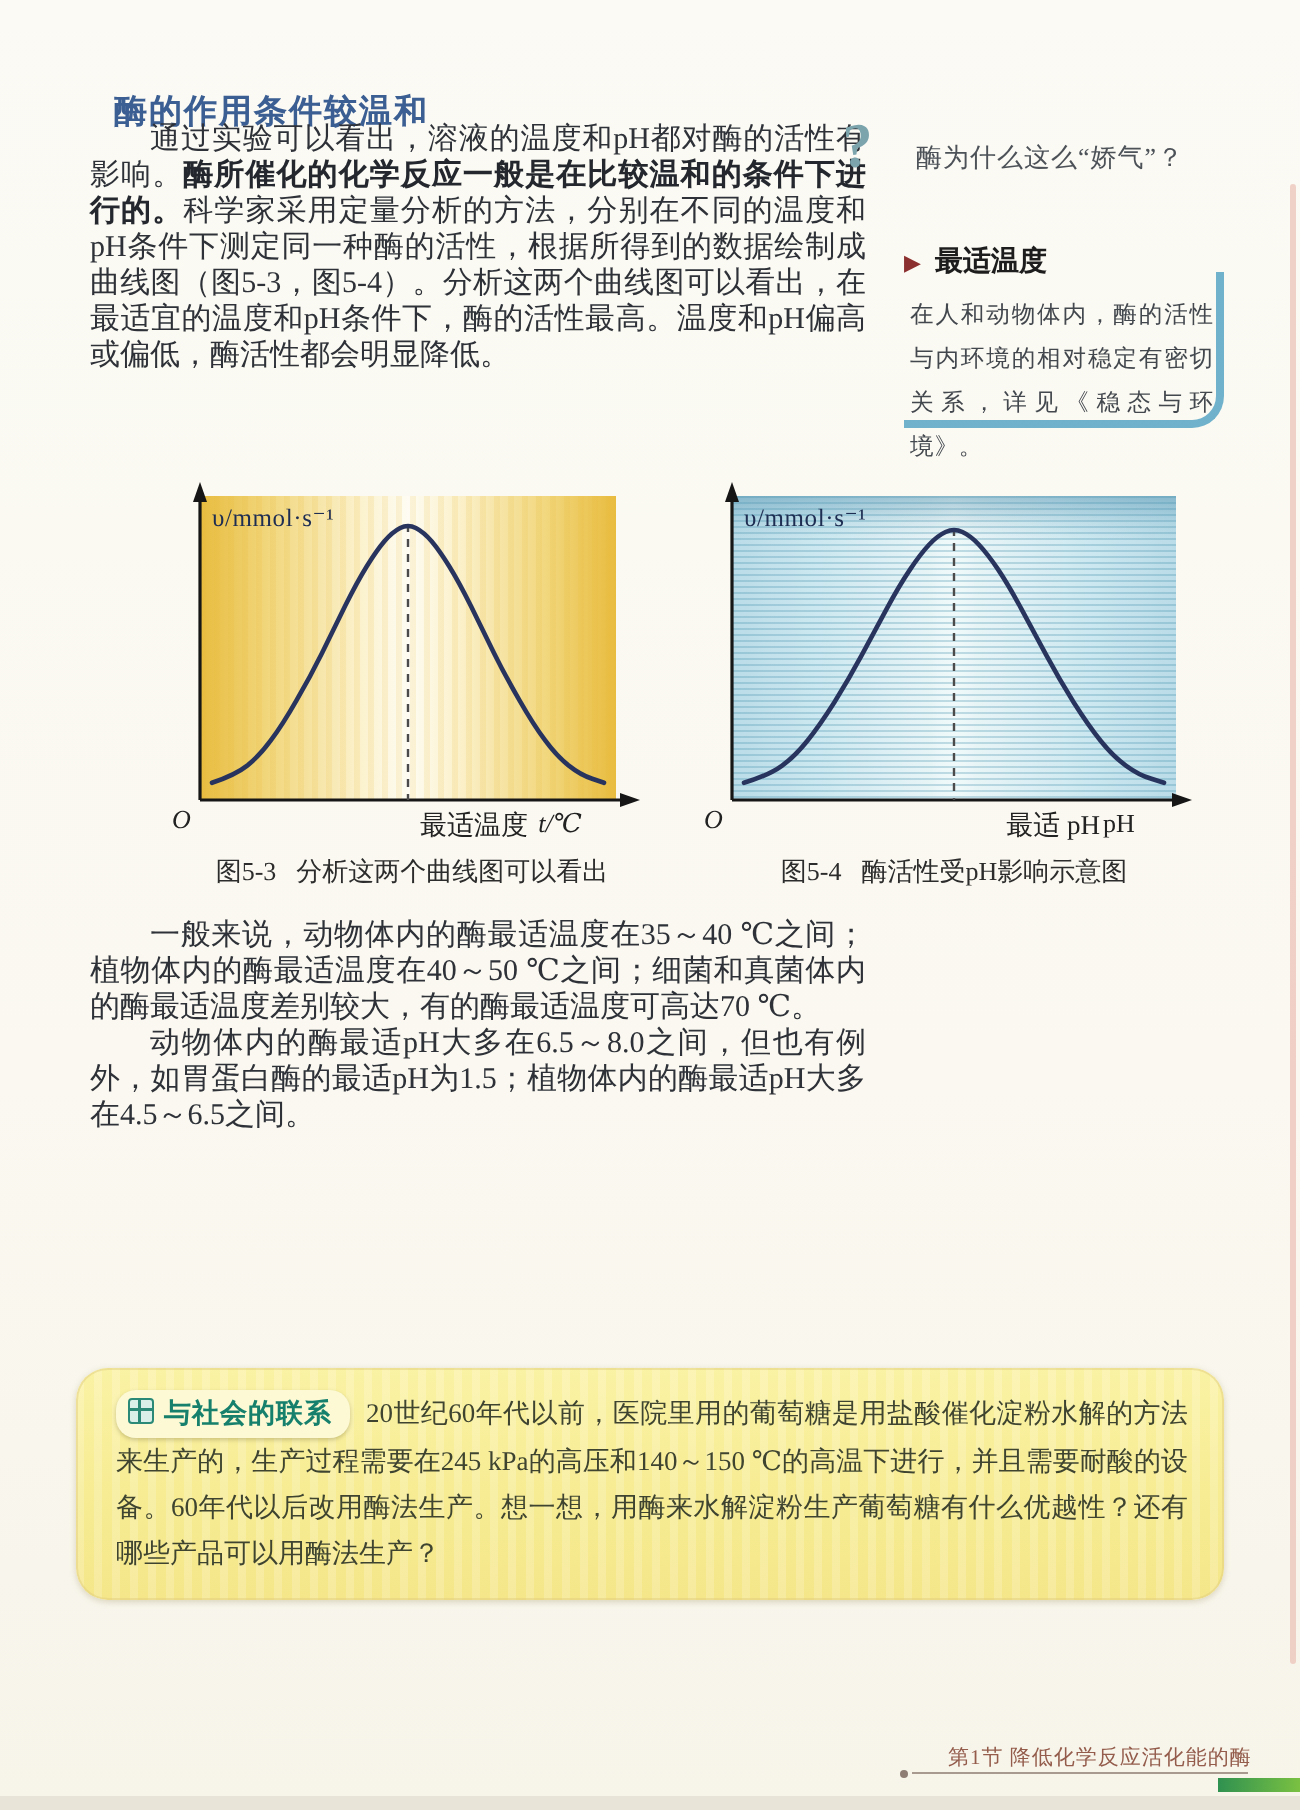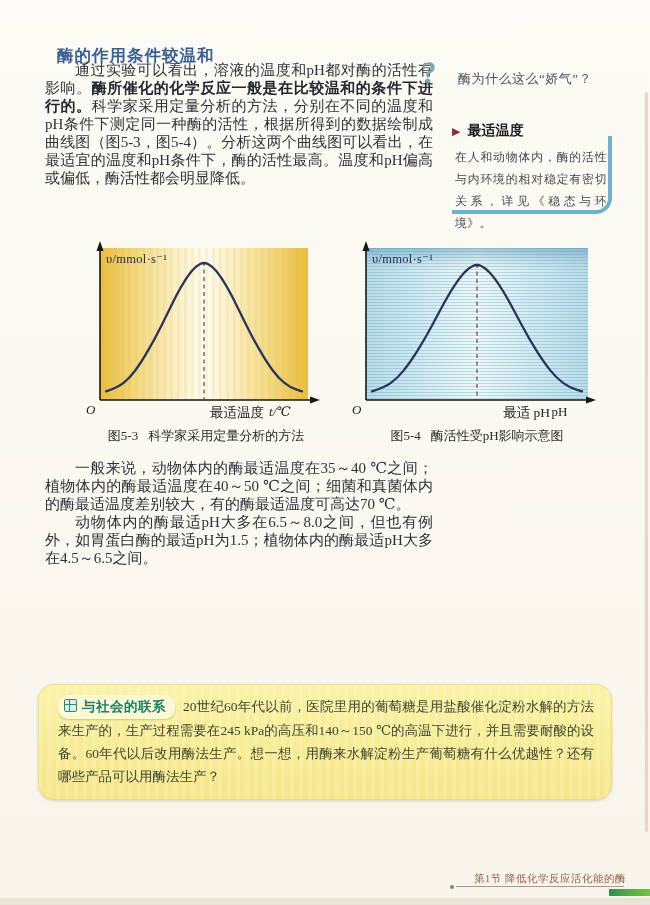--- a/index.html
+++ b/index.html
@@ -134,21 +134,21 @@
       <polygon class="arrow" points="14,1 10.5,11 17.5,11"></polygon>
       <line class="axis" x1="14" y1="160" x2="229" y2="160"></line>
       <polygon class="arrow" points="234,160 224,156.5 224,163.5"></polygon>
       <line class="dash" x1="118" x2="118" y1="22" y2="160"></line>
       <path class="curve" d="M20.0,151.4 Q31.8,147.4 37.6,142.8 Q43.5,138.2 49.4,130.2 Q55.3,122.3 62.1,110.4 Q69.0,98.6 74.9,86.7 Q80.8,74.8 86.6,62.9 Q92.5,51.0 97.4,43.1 Q102.3,35.2 106.2,30.6 Q110.2,26.0 114.1,24.0 Q118.0,22.0 121.9,24.0 Q125.8,26.0 129.8,30.6 Q133.7,35.2 138.6,43.1 Q143.5,51.0 149.4,62.9 Q155.2,74.8 161.1,86.7 Q167.0,98.6 173.9,110.4 Q180.7,122.3 186.6,130.2 Q192.5,138.2 198.4,142.8 Q204.2,147.4 210.1,149.4 L216.0,151.4"></path>
     </svg>
     <div class="ylabel">υ/mmol·s⁻¹</div>
     <div class="origin">O</div>
     <div class="optlabel">最适温度</div>
     <div class="xlabel">t/℃</div>
-    <div class="caption"><span class="figlabel">图5-3</span><span>科学家采用定量分析的方法</span></div>
+    <div class="caption"><span class="figlabel">图5-3</span><span>分析这两个曲线图可以看出</span></div>
   </div>
 
   <div class="chart" id="chart-1">
     <div class="plot"></div>
     <svg width="250" height="212" viewBox="0 0 250 212">
       <line class="axis" x1="14" y1="160" x2="14" y2="6"></line>
       <polygon class="arrow" points="14,1 10.5,11 17.5,11"></polygon>
       <line class="axis" x1="14" y1="160" x2="239" y2="160"></line>
       <polygon class="arrow" points="244,160 234,156.5 234,163.5"></polygon>
       <line class="dash" x1="125" x2="125" y1="24" y2="160"></line>

